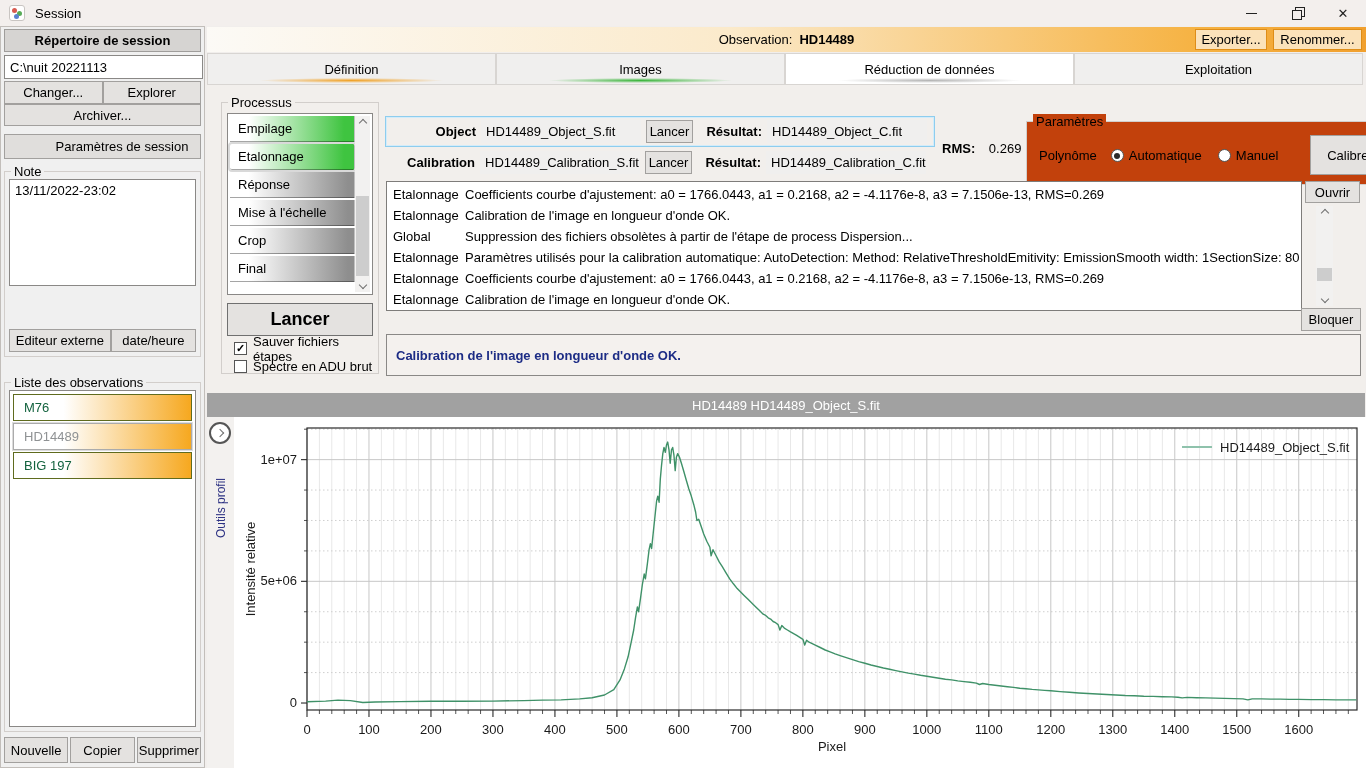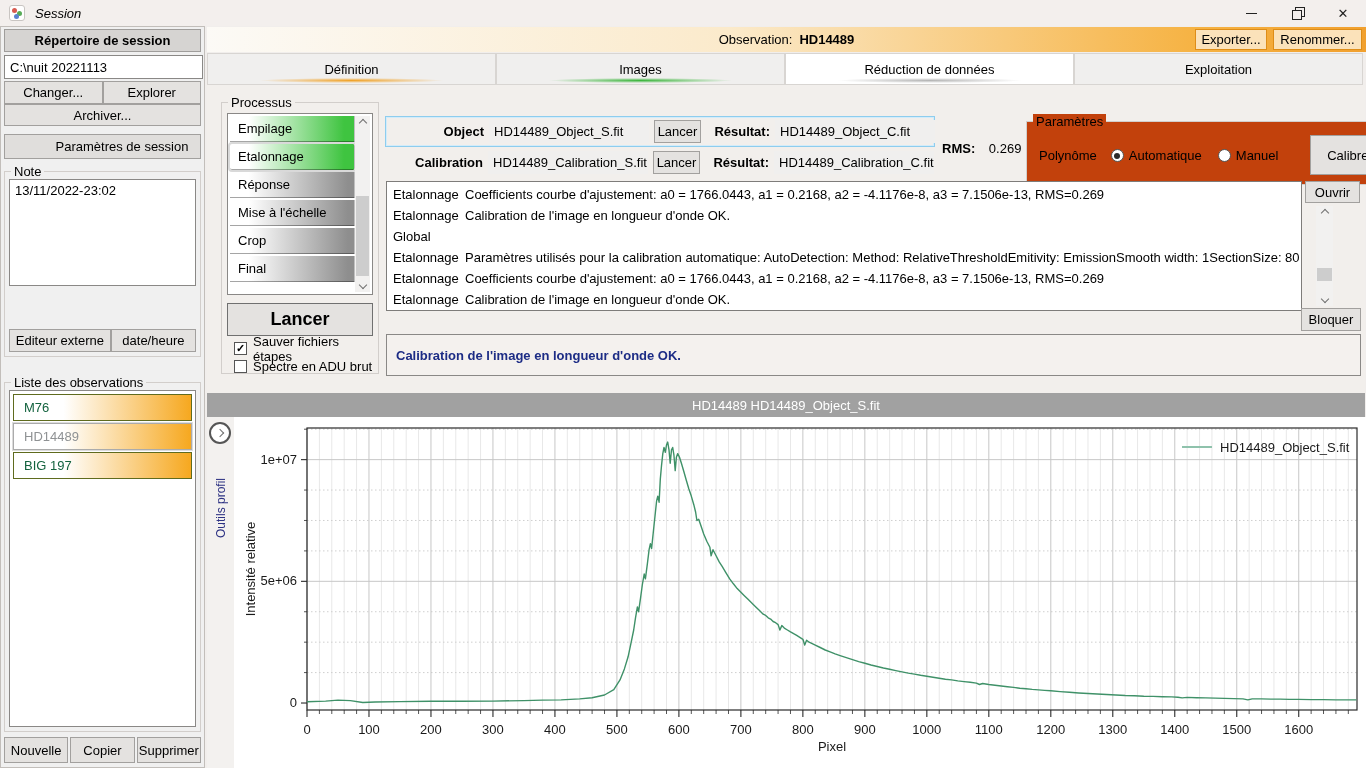--- a/index.html
+++ b/index.html
@@ -6,21 +6,21 @@
   html,body { width:1366px; height:768px; }
   .window{position:relative;width:1366px;height:768px;font-family:"Liberation Sans",sans-serif;
     font-size:13px;color:#000;background:#f1eeec;overflow:hidden;outline:1px solid #9a9a9a;}
   
   .titlebar{position:absolute;top:0;left:0;right:0;height:26px;background:#f3efed;display:flex;align-items:center;}
   .app-icon{width:16px;height:16px;margin-left:9px;border:1px solid #c9c5c2;border-radius:3px;background:#fff;position:relative;}
   .app-icon i{position:absolute;border-radius:50%;width:5px;height:5px;}
   .app-icon i:nth-child(1){left:2px;top:2px;background:#d85a4f;}
   .app-icon i:nth-child(2){left:7px;top:5px;background:#57ab57;}
   .app-icon i:nth-child(3){left:4px;top:8px;background:#5a82cf;}
-  .title-text{margin-left:10px;font-size:13px;font-style:italic;}
+  .title-text{margin-left:10px;font-size:13px;}
   .win-controls{position:absolute;right:0;top:0;height:26px;display:flex;}
   .win-btn{width:46px;height:26px;display:flex;align-items:center;justify-content:center;color:#222;font-size:13px;}
   .min-glyph{width:11px;border-top:1px solid #222;}
   .restore-glyph{position:relative;width:9px;height:9px;}
   .restore-glyph:before{content:"";position:absolute;left:2px;top:-2px;width:8px;height:8px;border:1px solid #222;}
   .restore-glyph:after{content:"";position:absolute;left:-1px;top:1px;width:8px;height:8px;border:1px solid #222;background:#f3efed;}
   
   .btn{background:#e4e2e0;border:1px solid #a2a09e;display:flex;align-items:center;justify-content:center;cursor:default;}
   .field{background:#fff;border:1px solid #8a8886;}
   .groupbox{position:absolute;border:1px solid #d2cecb;}
@@ -78,21 +78,21 @@
   .proc-item.pending{background:linear-gradient(90deg,#ffffff 15%,#8e8e8e 95%);}
   .proc-item.selected{outline:2px solid #d9d9d9;border-radius:2px;}
   .vscroll{position:absolute;background:#f2f1f0;}
   .proc-scroll{right:2px;top:2px;width:15px;bottom:2px;}
   .vscroll .arr{position:absolute;left:0;right:0;height:14px;display:flex;align-items:center;justify-content:center;}
   .vscroll .arr.top{top:0;} .vscroll .arr.bottom{bottom:0;}
   .vscroll .thumb{position:absolute;left:1px;right:1px;background:#cdcdcd;}
   .lancer-big{position:absolute;left:5px;top:200px;width:146px;height:33px;border:1px solid #707070;font-weight:bold;font-size:18px;}
   .proc-check{position:absolute;left:12px;height:17px;display:flex;align-items:center;}
   
-  .cal-row{position:absolute;left:178px;width:550px;height:31px;display:flex;align-items:center;gap:5px;padding:0 14px;}
+  .cal-row{position:absolute;left:178px;width:550px;height:31px;display:flex;align-items:center;gap:5px;padding:0 6px;}
   .cal-row.selected{border:1px solid #8ecdee;box-shadow:inset 0 0 0 1px #d3ecfa;}
   .cal-row .rlabel{width:84px;text-align:right;font-weight:bold;flex:none;}
   .cal-row .rfield{width:160px;height:23px;background:#f0efee;display:flex;align-items:center;padding-left:5px;flex:none;}
   .cal-row .rbtn{width:47px;height:23px;flex:none;}
   .cal-row .reslabel{width:64px;text-align:right;font-weight:bold;flex:none;}
   .rms{position:absolute;left:735px;top:56px;}
   .rms .k{font-weight:bold;margin-right:10px;}
   
   .param-group{left:819px;top:36px;width:380px;height:64px;background:#c2410c;}
   .param-row{position:absolute;left:12px;top:26px;right:100px;display:flex;align-items:center;}
@@ -285,20 +285,21 @@
           <div class="log-row">
             <span class="cat">Etalonnage</span>
             <span class="msg">Coefficients courbe d'ajustement: a0 = 1766.0443, a1 = 0.2168, a2 = -4.1176e-8, a3 = 7.1506e-13, RMS=0.269</span>
           </div>
           <div class="log-row">
             <span class="cat">Etalonnage</span>
             <span class="msg">Calibration de l'image en longueur d'onde OK.</span>
           </div>
           <div class="log-row">
             <span class="cat">Global</span>
+            <span class="msg">Suppression des fichiers obsolètes à partir de l'étape de process Dispersion...</span>
           </div>
           <div class="log-row">
             <span class="cat">Etalonnage</span>
             <span class="msg">Paramètres utilisés pour la calibration automatique:  AutoDetection: Method: RelativeThresholdEmitivity: EmissionSmooth width: 1SectionSize: 80 Background</span>
           </div>
           <div class="log-row">
             <span class="cat">Etalonnage</span>
             <span class="msg">Coefficients courbe d'ajustement: a0 = 1766.0443, a1 = 0.2168, a2 = -4.1176e-8, a3 = 7.1506e-13, RMS=0.269</span>
           </div>
           <div class="log-row">

